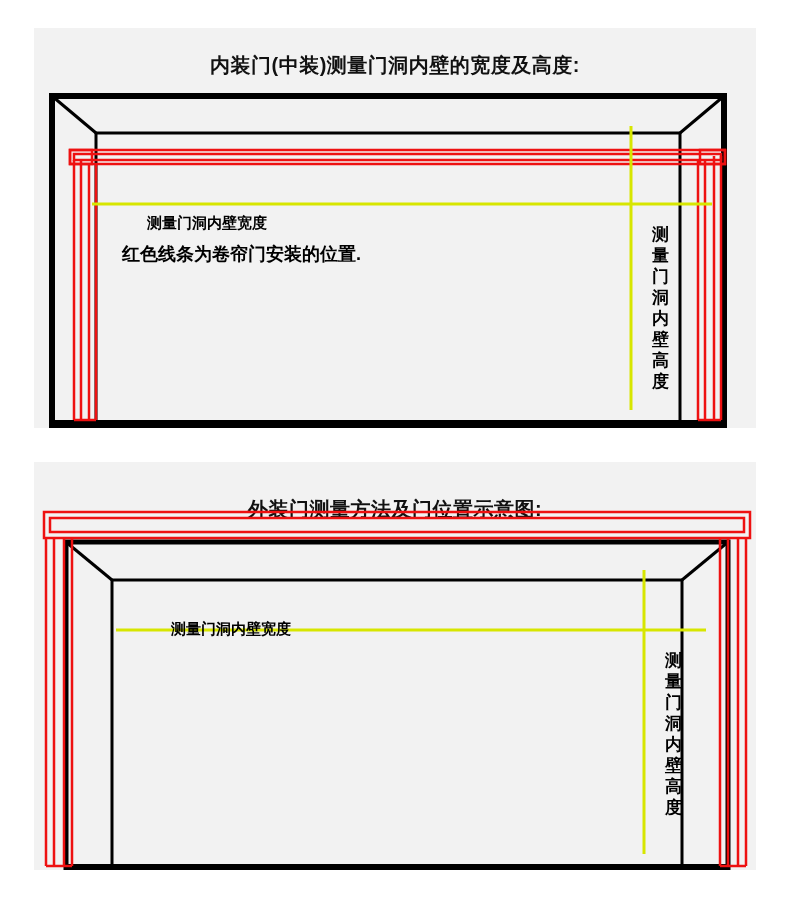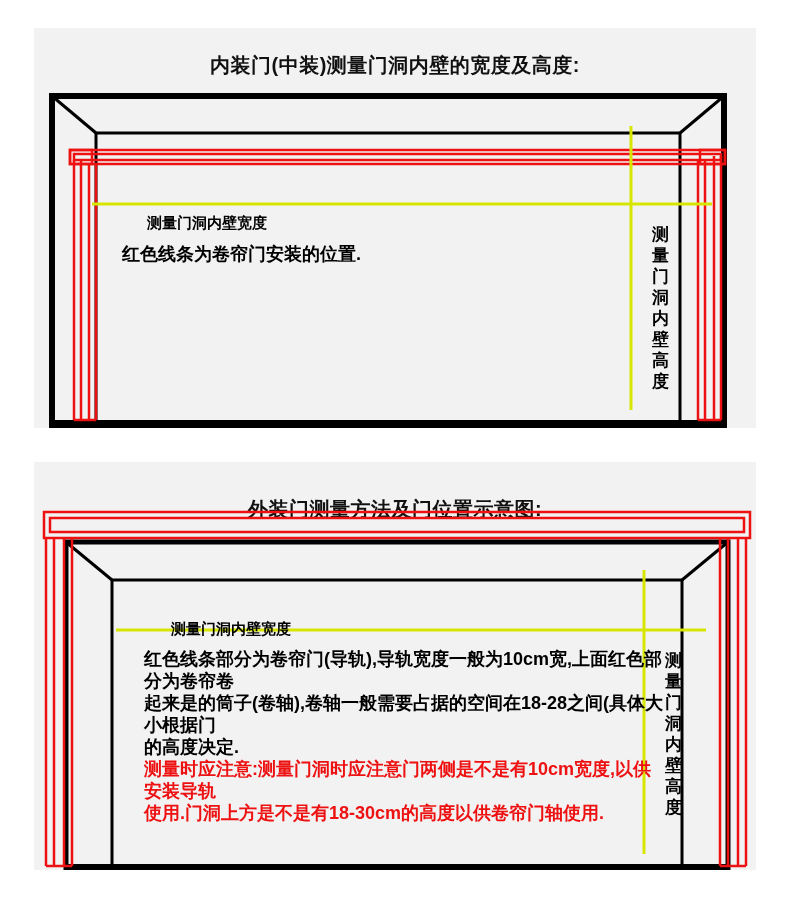--- a/index.html
+++ b/index.html
@@ -176,23 +176,16 @@
       </g>
 
       <g stroke="#d7e600" stroke-width="3">
         <line x1="82" y1="168" x2="672" y2="168"></line>
         <line x1="610" y1="108" x2="610" y2="392"></line>
       </g>
     </svg>
 
     <div class="caption" style="left:137px; top:158px;">测量门洞内壁宽度</div>
 
-    <div class="bodytext" style="left:110px; top:186px; width:520px;">
-      <div>红色线条部分为卷帘门(导轨),导轨宽度一般为10cm宽,上面红色部分为卷帘卷</div>
-      <div>起来是的筒子(卷轴),卷轴一般需要占据的空间在18-28之间(具体大小根据门</div>
-      <div>的高度决定.</div>
-      <div class="red">测量时应注意:测量门洞时应注意门两侧是不是有10cm宽度,以供安装导轨</div>
-      <div class="red">使用.门洞上方是不是有18-30cm的高度以供卷帘门轴使用.</div>
-    </div>
 
     <div class="vlabel" style="left:631px; top:188px;">测量门洞内壁高度</div>
   </div>
 </div>
 
 </body></html>

